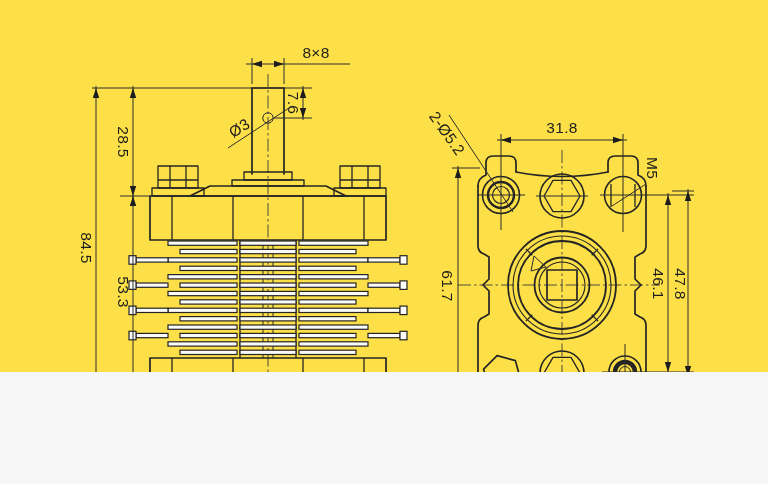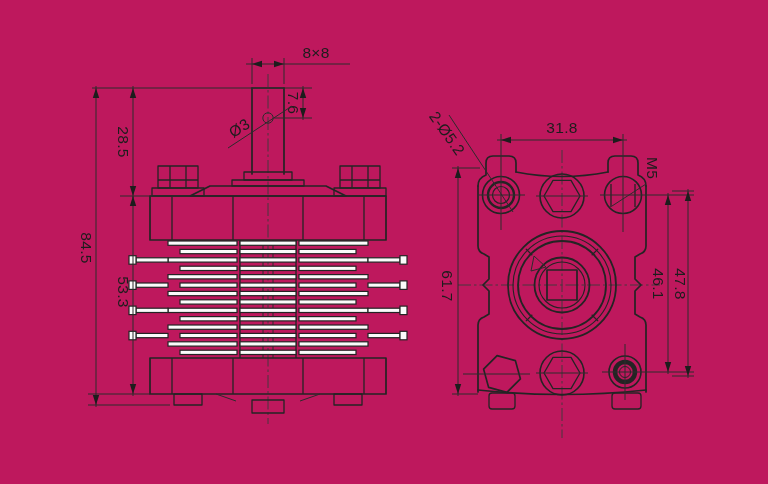--- a/index.html
+++ b/index.html
@@ -1,16 +1,16 @@
 <!DOCTYPE html>
 <html><head>
 <meta charset="utf-8">
 <style>
   html,body{margin:0;padding:0;background:#f6f6f6;}
-  .sheet{width:768px;height:484px;background:#be185d;position:relative;overflow:hidden;
+  .sheet{width:768px;height:372px;background:#fde047;position:relative;overflow:hidden;
          font-family:"Liberation Sans", sans-serif;}
   svg{display:block;}
   svg text{font-family:"Liberation Sans", sans-serif;font-size:15.5px;fill:#1d1d1d;letter-spacing:.3px;}
   .ol{stroke:#242424;stroke-width:1.7;fill:none;stroke-linejoin:round;stroke-linecap:round;}
   .ol2{stroke:#242424;stroke-width:1.3;fill:none;stroke-linejoin:round;}
   .fin{stroke:#242424;stroke-width:1.2;fill:#fbfbfb;}
   .thin{stroke:#2c2c2c;stroke-width:1;fill:none;}
   .cl{stroke:#3a3a3a;stroke-width:.9;fill:none;stroke-dasharray:13 3 2.5 3;}
   .arr{fill:#1d1d1d;stroke:none;}
   .ring{stroke:#242424;fill:none;}

